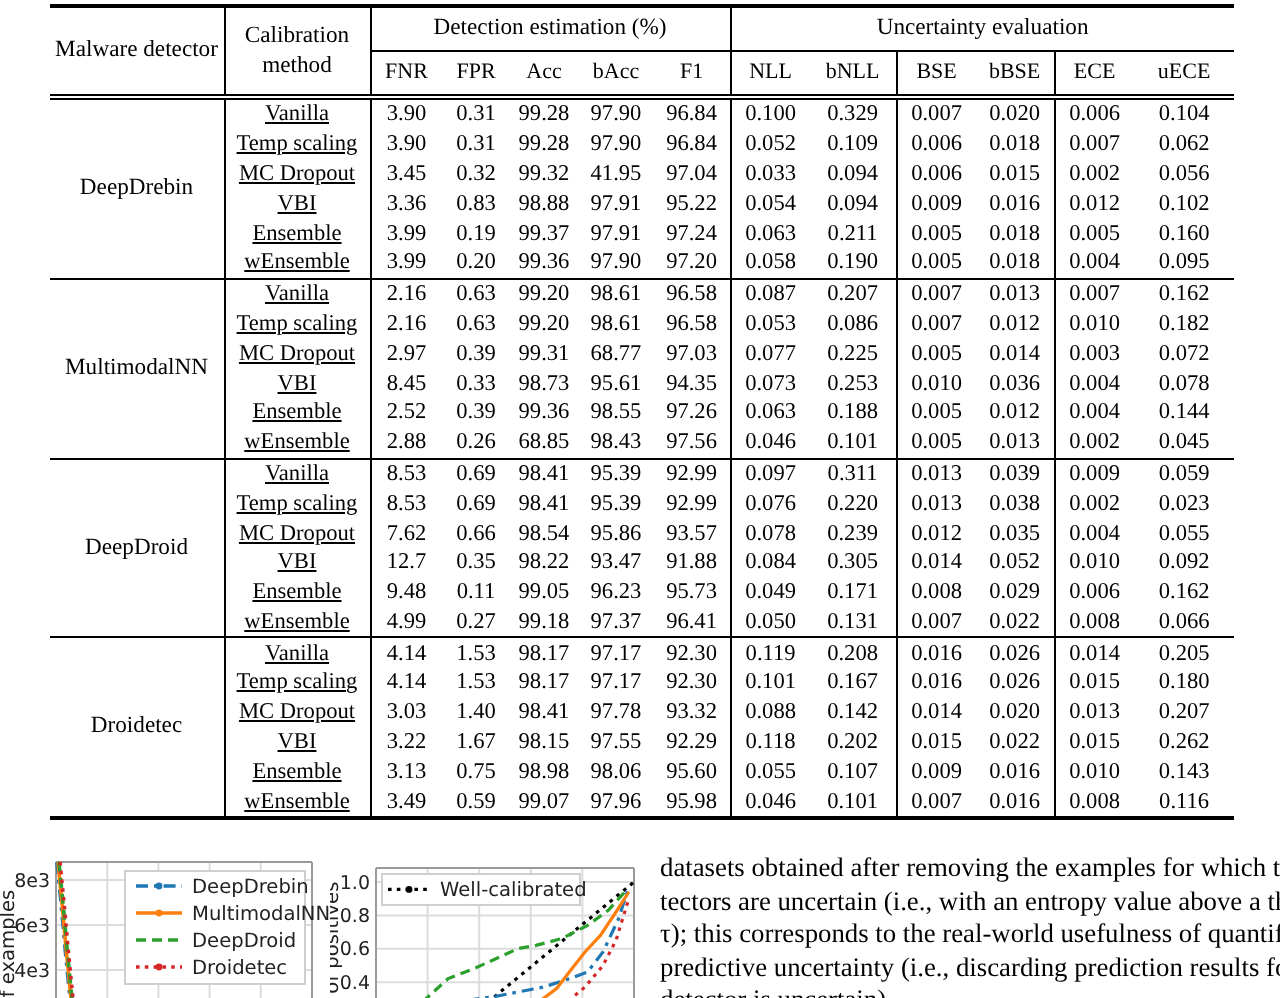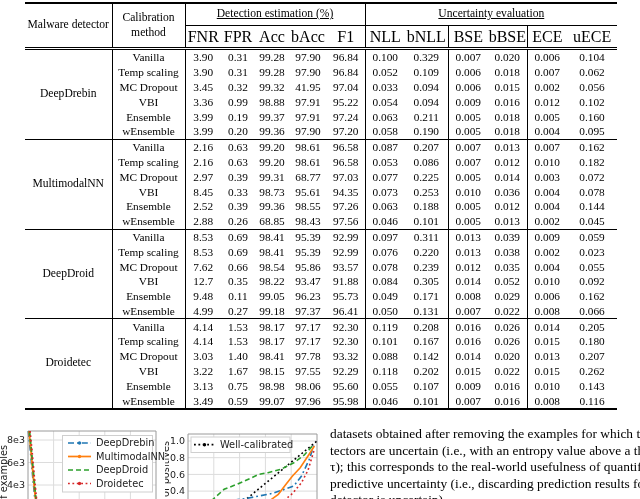--- a/index.html
+++ b/index.html
@@ -7,26 +7,26 @@
        font-family:"Liberation Serif", serif;color:#000;}
   .page{position:absolute;left:0;top:0;width:640px;height:499px;background:#fff;}
 
   
   table.results{position:absolute;left:25px;top:2px;width:592px;
     border-collapse:collapse;table-layout:fixed;
     border-top:2px solid #000;border-bottom:2px solid #000;
     font-size:11.3px;line-height:1.25;}
   table.results th, table.results td{padding:0;font-weight:normal;text-align:center;vertical-align:middle;}
   tr.h1 th{font-size:11.6px;height:21px;}
-  tr.h2 th{font-size:16px;height:21px;border-bottom:3px double #000;}
+  tr.h2 th{font-size:11px;height:21px;border-bottom:3px double #000;}
   th.span2{border-bottom:3px double #000;}
-  .grp{border-bottom:1px solid #000;text-decoration:underline;}
+  .grp{border-bottom:1px solid #000;}
   .vr{border-right:1px solid #000;}
   td{height:14.8px;}
-  td.metcell{text-align:left;padding-left:6px;}
+  td.metcell{text-align:left;padding-left:6px;text-decoration:underline;}
   td.detcell{text-align:center;font-size:11.6px;}
   .bd{font-weight:bold;}
   tr.bsep td{border-top:1px solid #000;}
 
   
   .figure{position:absolute;left:0;top:428px;width:332px;height:71px;text-align:right;}
   .figure svg{position:absolute;top:0;overflow:hidden;}
   svg text{font-family:"DejaVu Sans", sans-serif;fill:#222;}
 
   
@@ -115,21 +115,21 @@
           <td class="bd">0.033</td>
           <td class="vr bd">0.094</td>
           <td>0.006</td>
           <td class="vr bd">0.015</td>
           <td class="bd">0.002</td>
           <td class="bd">0.056</td>
         </tr>
         <tr>
           <td class="metcell vr">VBI</td>
           <td class="bd">3.36</td>
-          <td>0.99</td>
+          <td>0.83</td>
           <td>98.88</td>
           <td>97.91</td>
           <td class="vr">95.22</td>
           <td>0.054</td>
           <td class="vr bd">0.094</td>
           <td>0.009</td>
           <td class="vr">0.016</td>
           <td>0.012</td>
           <td>0.102</td>
         </tr>

